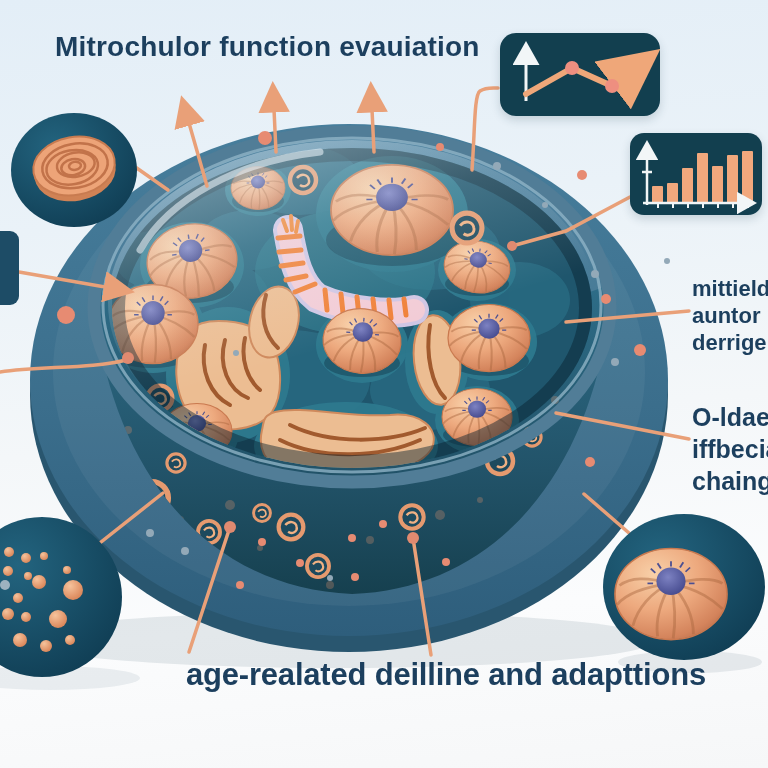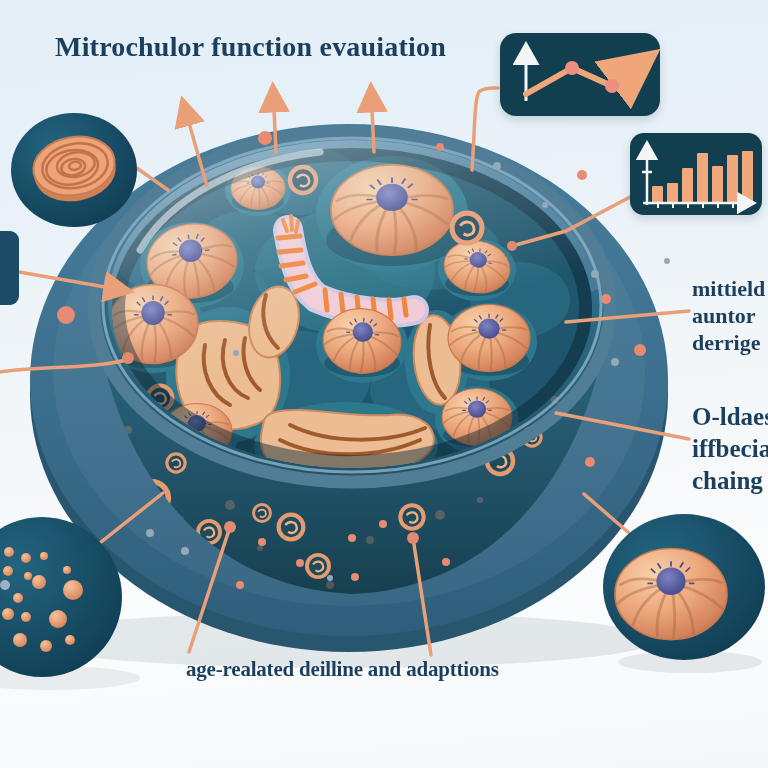--- a/index.html
+++ b/index.html
@@ -1,27 +1,27 @@
 <!DOCTYPE html>
 <html><head>
 <meta charset="utf-8">
 <style>
   html,body{margin:0;padding:0;}
   body{
     width:768px;height:768px;overflow:hidden;position:relative;
     font-family:"Liberation Sans", sans-serif;
     background:linear-gradient(175deg,#e3eef7 0%,#eaf2f8 28%,#f4f7f9 55%,#fbfcfd 78%,#f6f7f8 100%);
   }
-  .abs{position:absolute;font-family:Liberation Serif, serif;}
+  .abs{position:absolute;}
   #scene{position:absolute;left:0;top:0;width:768px;height:768px;}
   .title{
     left:55px;top:31px;font-size:28px;font-weight:700;color:#1c3f5e;letter-spacing:.2px;
   }
   .caption{
-    left:186px;top:657px;font-size:21px;font-weight:700;color:#1c3f5e;letter-spacing:-.2px;white-space:nowrap;
+    left:186px;top:657px;font-size:31px;font-weight:700;color:#1c3f5e;letter-spacing:-.2px;white-space:nowrap;
   }
   .side-label{color:#1c3f5e;font-weight:700;line-height:1.22;white-space:nowrap;}
   .side-label.top{left:692px;top:276px;font-size:22px;width:140px;}
   .side-label.bottom{left:692px;top:401px;font-size:25px;line-height:1.28;width:140px;}
   .badge{
     background:#123f4f;border-radius:16px;box-shadow:0 4px 10px rgba(30,60,80,.18);
   }
   .badge.line{left:500px;top:33px;width:160px;height:83px;}
   .badge.bar{left:630px;top:133px;width:132px;height:82px;border-radius:14px;}
   .badge svg{display:block;width:100%;height:100%;}

